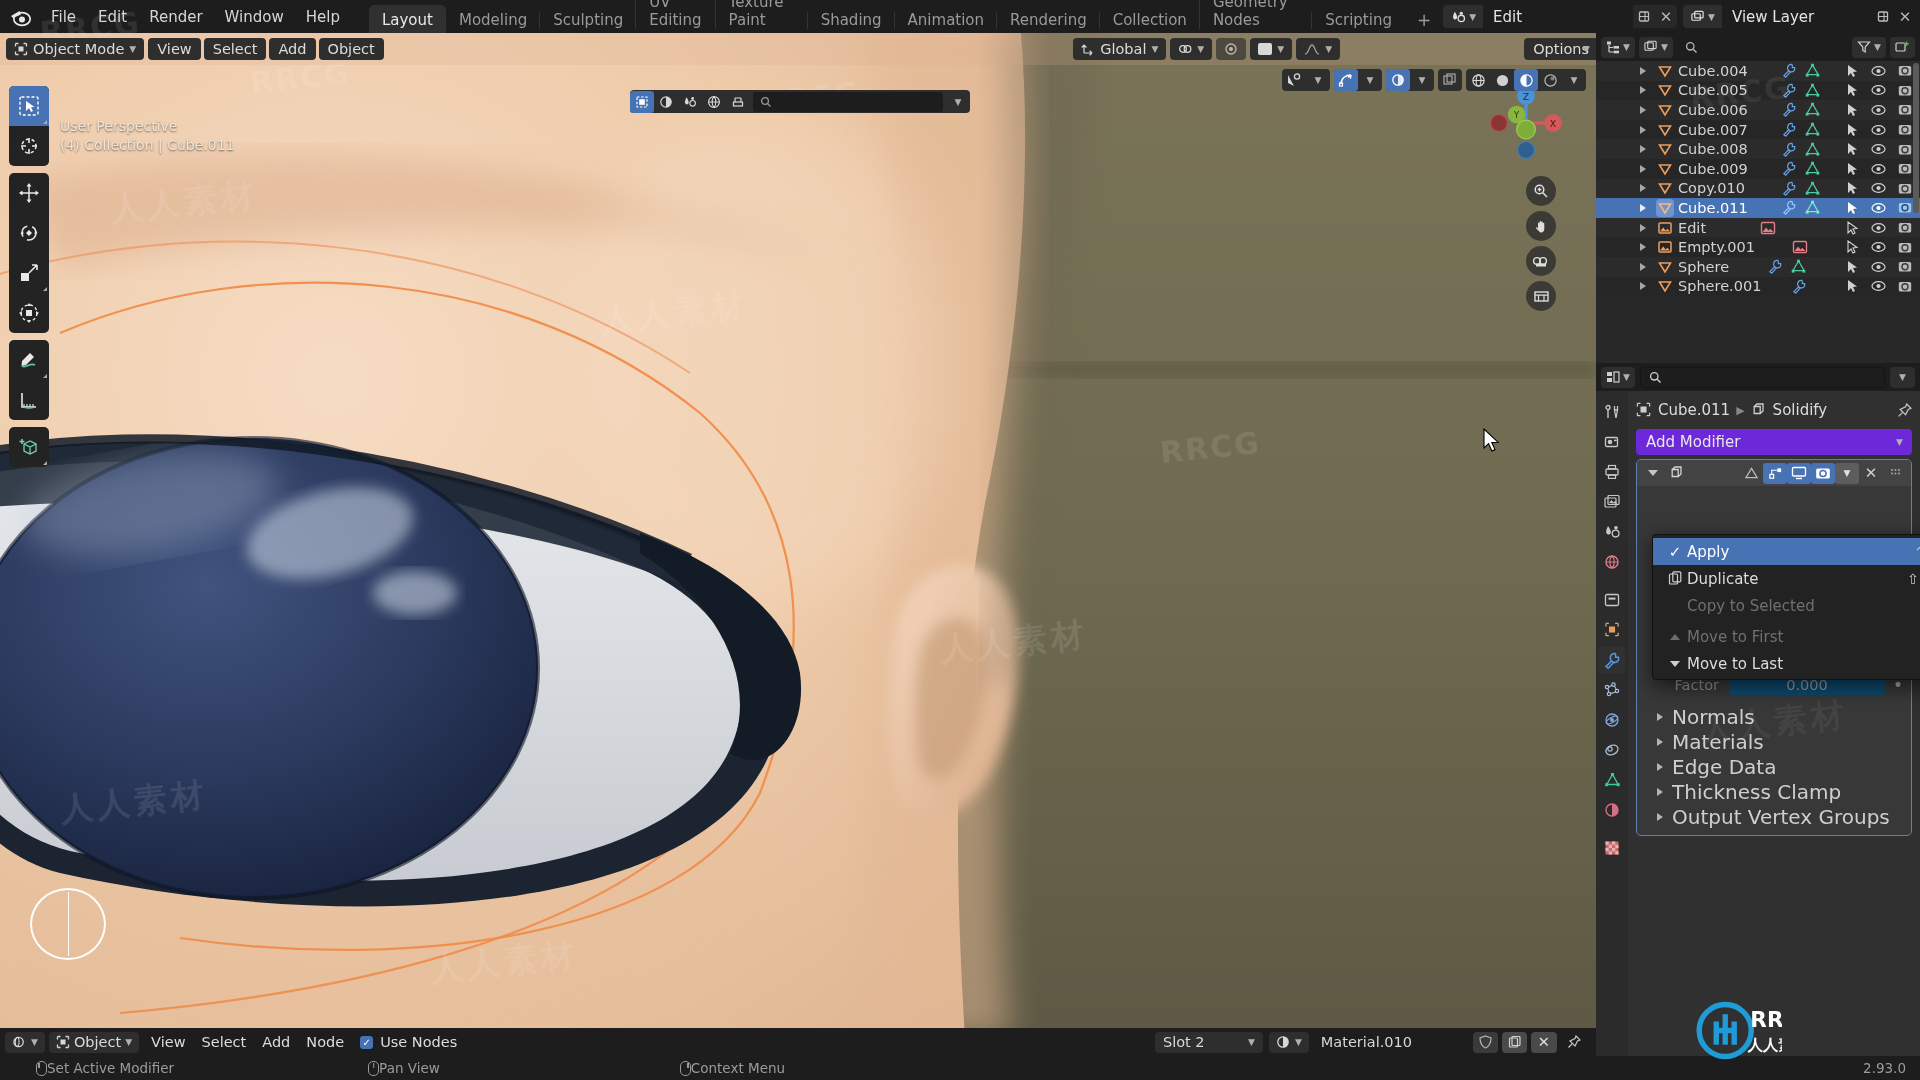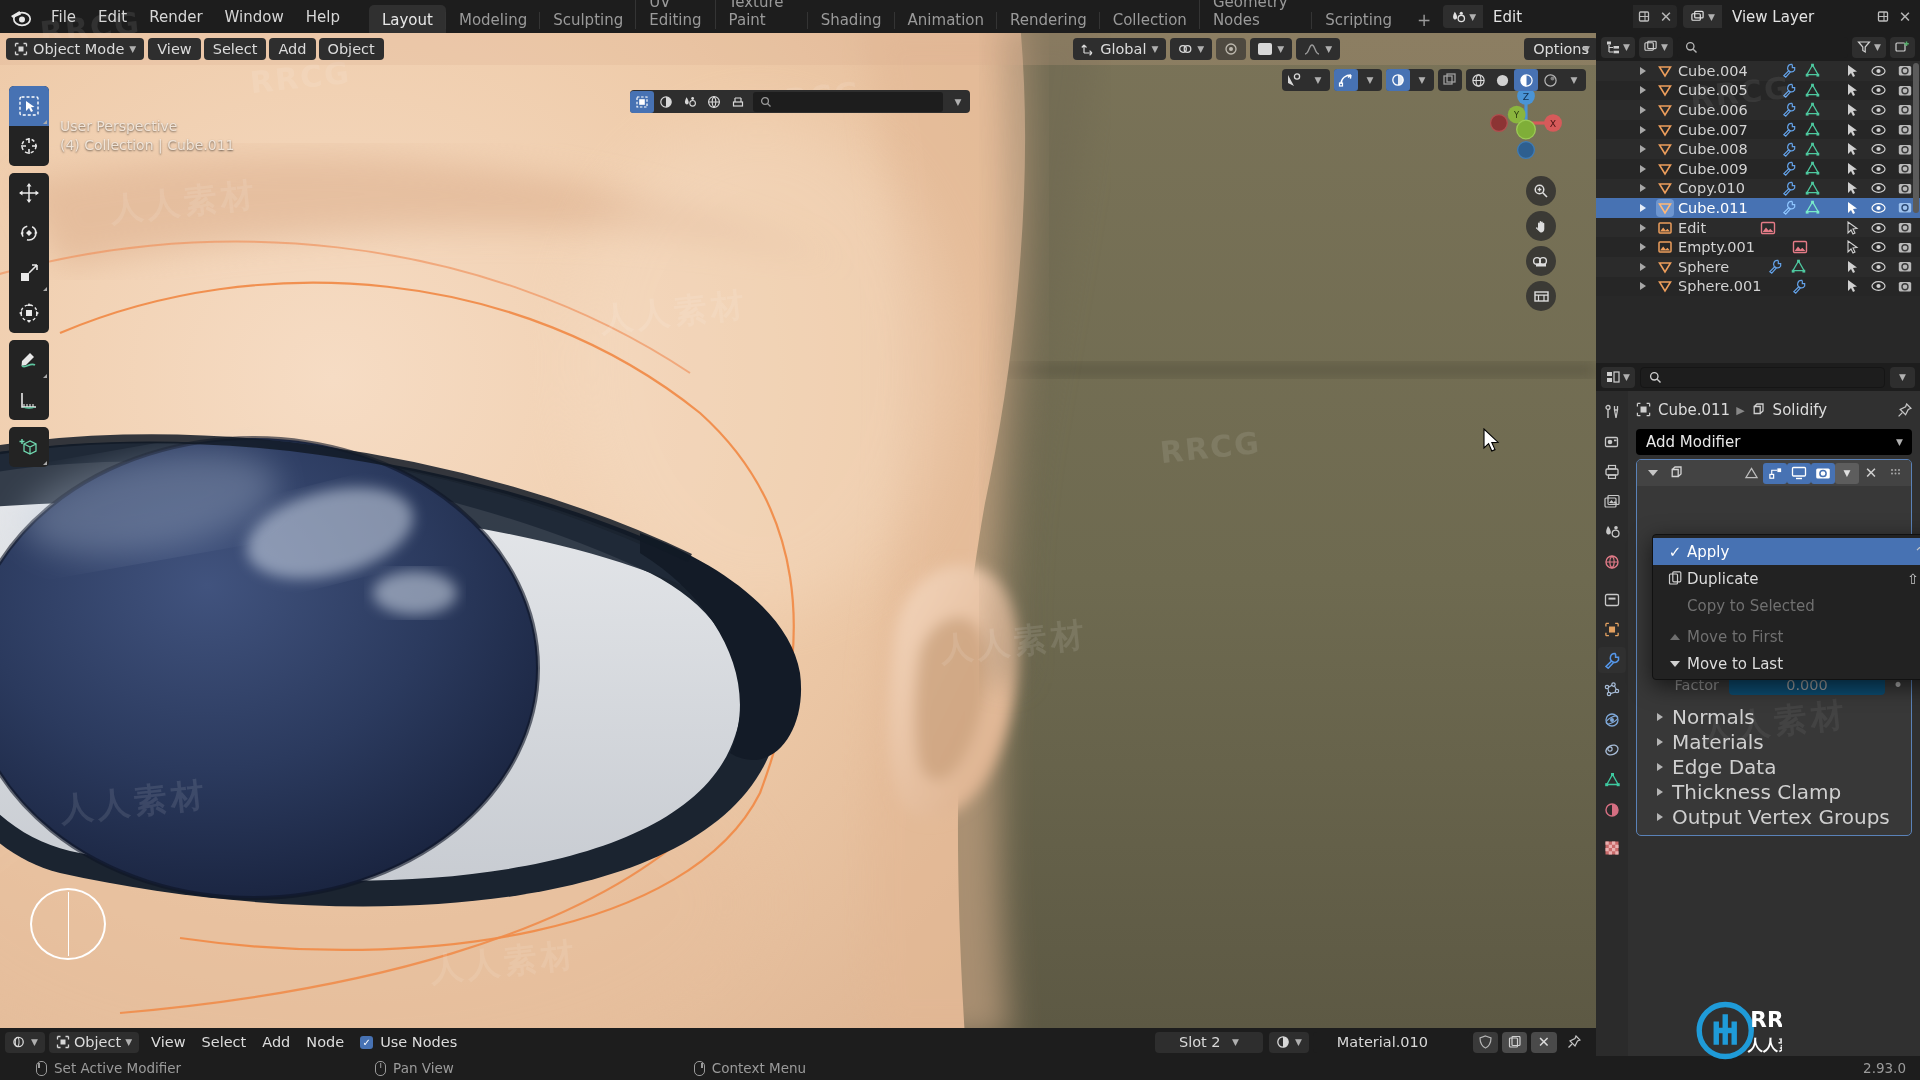--- a/index.html
+++ b/index.html
@@ -69,27 +69,27 @@
   #vp-corner:after { content:""; position:absolute; left:50%; top:2px; bottom:2px; width:1px; background:#fff; }
 
   
   #node-editor { position:absolute; left:0; top:1028px; width:1596px; height:28px; background:#1d1d1d;
      display:flex; align-items:center; padding:0 5px; }
   .ne-btn { display:flex; align-items:center; gap:4px; height:21px; padding:0 7px; background:#2e2e2e;
      border-radius:4px; margin-right:4px; font-size:14.5px; color:#dcdcdc;}
   .ne-plain { padding:0 8px; height:21px; display:flex; align-items:center; font-size:14.5px; color:#dcdcdc; }
   .chkbox { width:13px; height:13px; border-radius:3px; background:#4772b3; display:inline-flex;
      align-items:center; justify-content:center; color:#fff; font-size:10px; }
-  .ne-field { display:flex; align-items:center; height:21px; background:#1d1d1d; border-radius:4px; padding:0 24px;
+  .ne-field { display:flex; align-items:center; height:21px; background:#1d1d1d; border-radius:4px; padding:0 8px;
      min-width:108px; font-size:14.5px; }
 
   
   #statusbar { position:absolute; left:0; bottom:0; width:1920px; height:24px; background:#1d1d1d;
      display:flex; align-items:center; font-size:13.5px; color:#9b9b9b; }
-  .st-item { display:flex; align-items:center; gap:7px; margin-right:0; }
+  .st-item { display:flex; align-items:center; margin-right:0; }
   .mouse-ico { width:11px; height:15px; border:1.4px solid #9b9b9b; border-radius:5px; position:relative; flex:none;}
   .mouse-ico i { position:absolute; width:1.6px; height:5px; background:#9b9b9b; top:1px; }
   .mouse-ico.l i { left:1.2px; }
   .mouse-ico.m i { left:50%; transform:translateX(-50%); }
   .mouse-ico.r i { right:1.2px; }
   #ver { margin-left:auto; padding-right:14px; color:#9b9b9b; font-size:13.5px;}
 
   
   #outliner { position:absolute; left:1596px; top:33px; width:324px; height:330px; background:#282828; }
   #ol-header { height:28px; background:#1d1d1d; display:flex; align-items:center; padding:0 5px; gap:4px; }
@@ -116,21 +116,21 @@
   .pr-search { flex:1; height:21px; background:#1d1d1d; border:1px solid #151515; border-radius:4px;
      display:flex; align-items:center; padding:0 8px; }
   #pr-tabs { position:absolute; left:0; top:28px; width:32px; bottom:0; background:#2b2b2b;
      display:flex; flex-direction:column; align-items:center; padding-top:8px; gap:4px; }
   .pr-tab { width:28px; height:26px; display:flex; align-items:center; justify-content:center; border-radius:4px;}
   .pr-tab.active { background:#303030; }
   #pr-body { position:absolute; left:32px; top:28px; right:0; bottom:0; background:#303030; padding:6px 8px 0; overflow:hidden;}
   .breadcrumb { display:flex; align-items:center; gap:6px; height:26px; font-size:15px; color:#dcdcdc; }
   .bc-arrow { color:#888; font-size:11px; }
   .pin { margin-left:auto; color:#c0c0c0; }
-  .add-mod { height:26px; margin:6px 0 4px; background:#000000; border-radius:4px; display:flex; align-items:center;
+  .add-mod { height:26px; margin:6px 0 4px; background:#6d28d9; border-radius:4px; display:flex; align-items:center;
      padding:0 10px; font-size:15px; color:#e8e8e8; position:relative; }
   .add-mod .chev { position:absolute; right:9px; }
 
   .mod-panel { background:#383838; border:1px solid #5a82b8; border-radius:5px; margin-top:4px; position:relative;}
   .mod-head { height:26px; display:flex; align-items:center; padding:0 4px; background:#434343; border-radius:4px 4px 0 0;}
   .mh-ico { width:24px; height:21px; display:flex; align-items:center; justify-content:center; }
   .mh-ico.on { background:#4772b3; border-radius:3px; }
   .mh-ico.onhalf { background:#5d5d5d; border-radius:3px; }
   .mod-body { padding:4px 6px 6px; }
   .prop-row { display:flex; align-items:center; height:22px; margin-bottom:3px; font-size:14.5px; }

